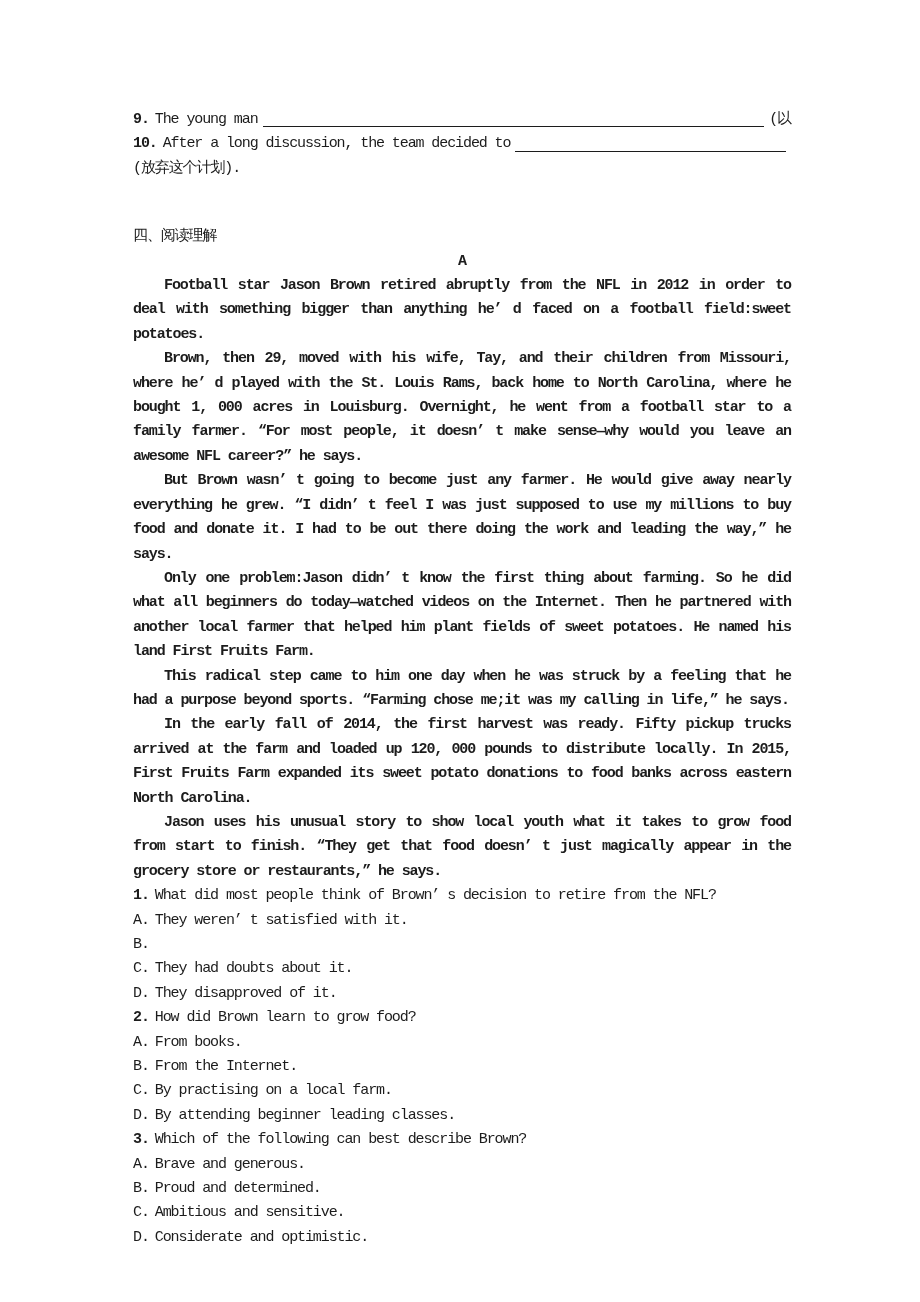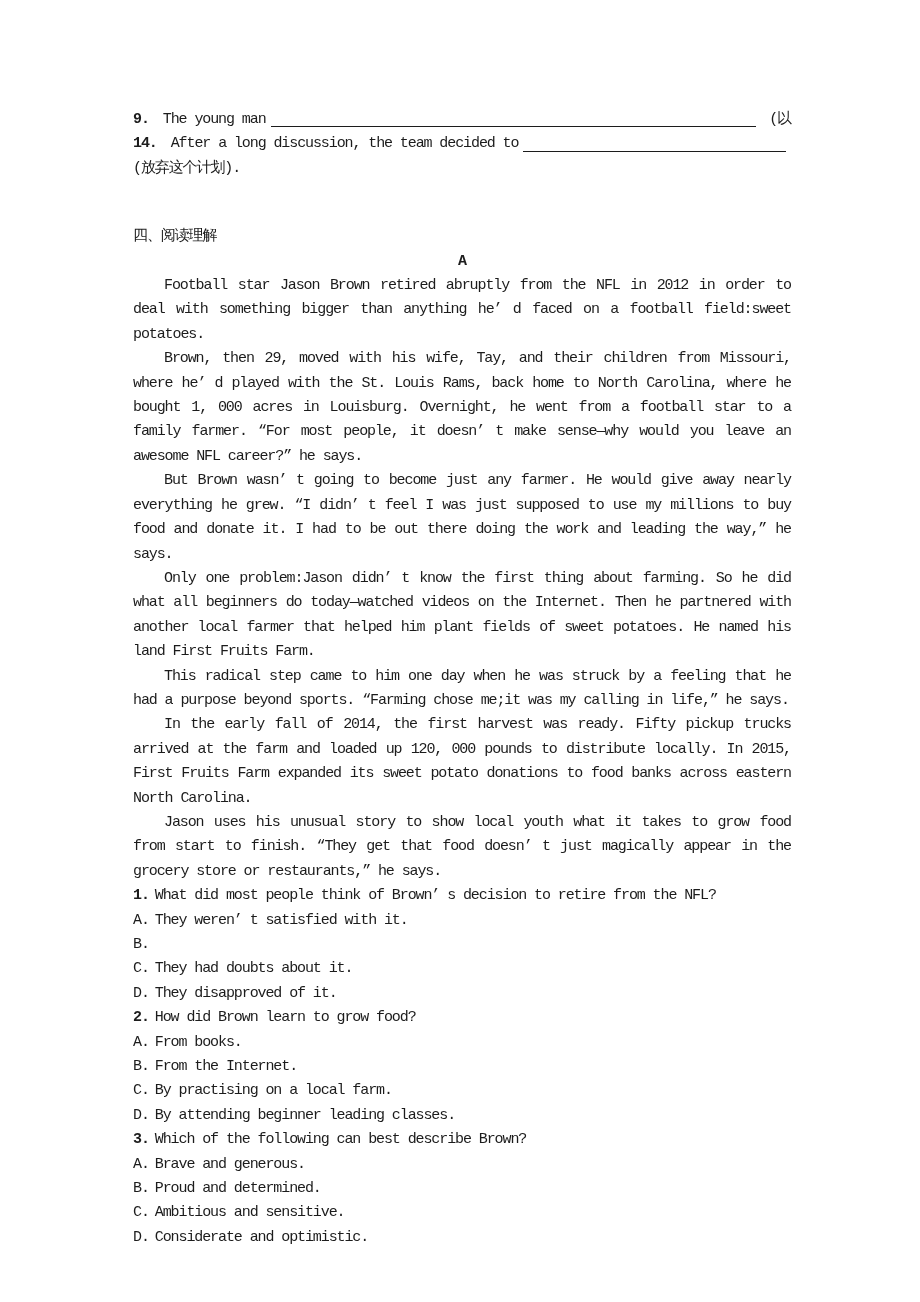--- a/index.html
+++ b/index.html
@@ -27,30 +27,31 @@
   .line { min-height: 24.4px; }
   .flex-line {
     display: flex;
     white-space: pre;
   }
   .num {
     font-weight: bold;
     margin-right: 6px;
     flex: 0 0 auto;
   }
-  .seg { flex: 0 0 auto; margin-left: 8px; }
+  .seg { flex: 0 0 auto; }
   .blank {
     flex: 1 1 auto;
     border-bottom: 1px solid #1c1c1c;
     margin: 0 5px 5px 5px;
     min-width: 40px;
   }
   .para {
     text-align: justify;
     text-indent: 31px;
+    font-weight: bold;
   }
   .center-label {
     text-align: center;
     font-weight: bold;
   }
   .q-line, .opt-line {
     display: flex;
     align-items: baseline;
   }
   .letter {
@@ -65,21 +66,21 @@
 <div class="doc">
 
   <div class="line flex-line">
     <span class="num">9.</span>
     <span class="seg">The young man</span>
     <span class="blank"></span>
     <span class="seg">(以</span>
   </div>
 
   <div class="line flex-line">
-    <span class="num">14.</span>
+    <span class="num">10.</span>
     <span class="seg">After a long discussion, the team decided to</span>
     <span class="blank"></span>
   </div>
   <div class="line">(放弃这个计划).</div>
 
   <div class="line heading">四、阅读理解</div>
 
   <div class="line center-label">A</div>
 
   <div class="line para">Football star Jason Brown retired abruptly from the NFL in 2012 in order to deal with something bigger than anything he’ d faced on a football field:sweet potatoes.</div>

